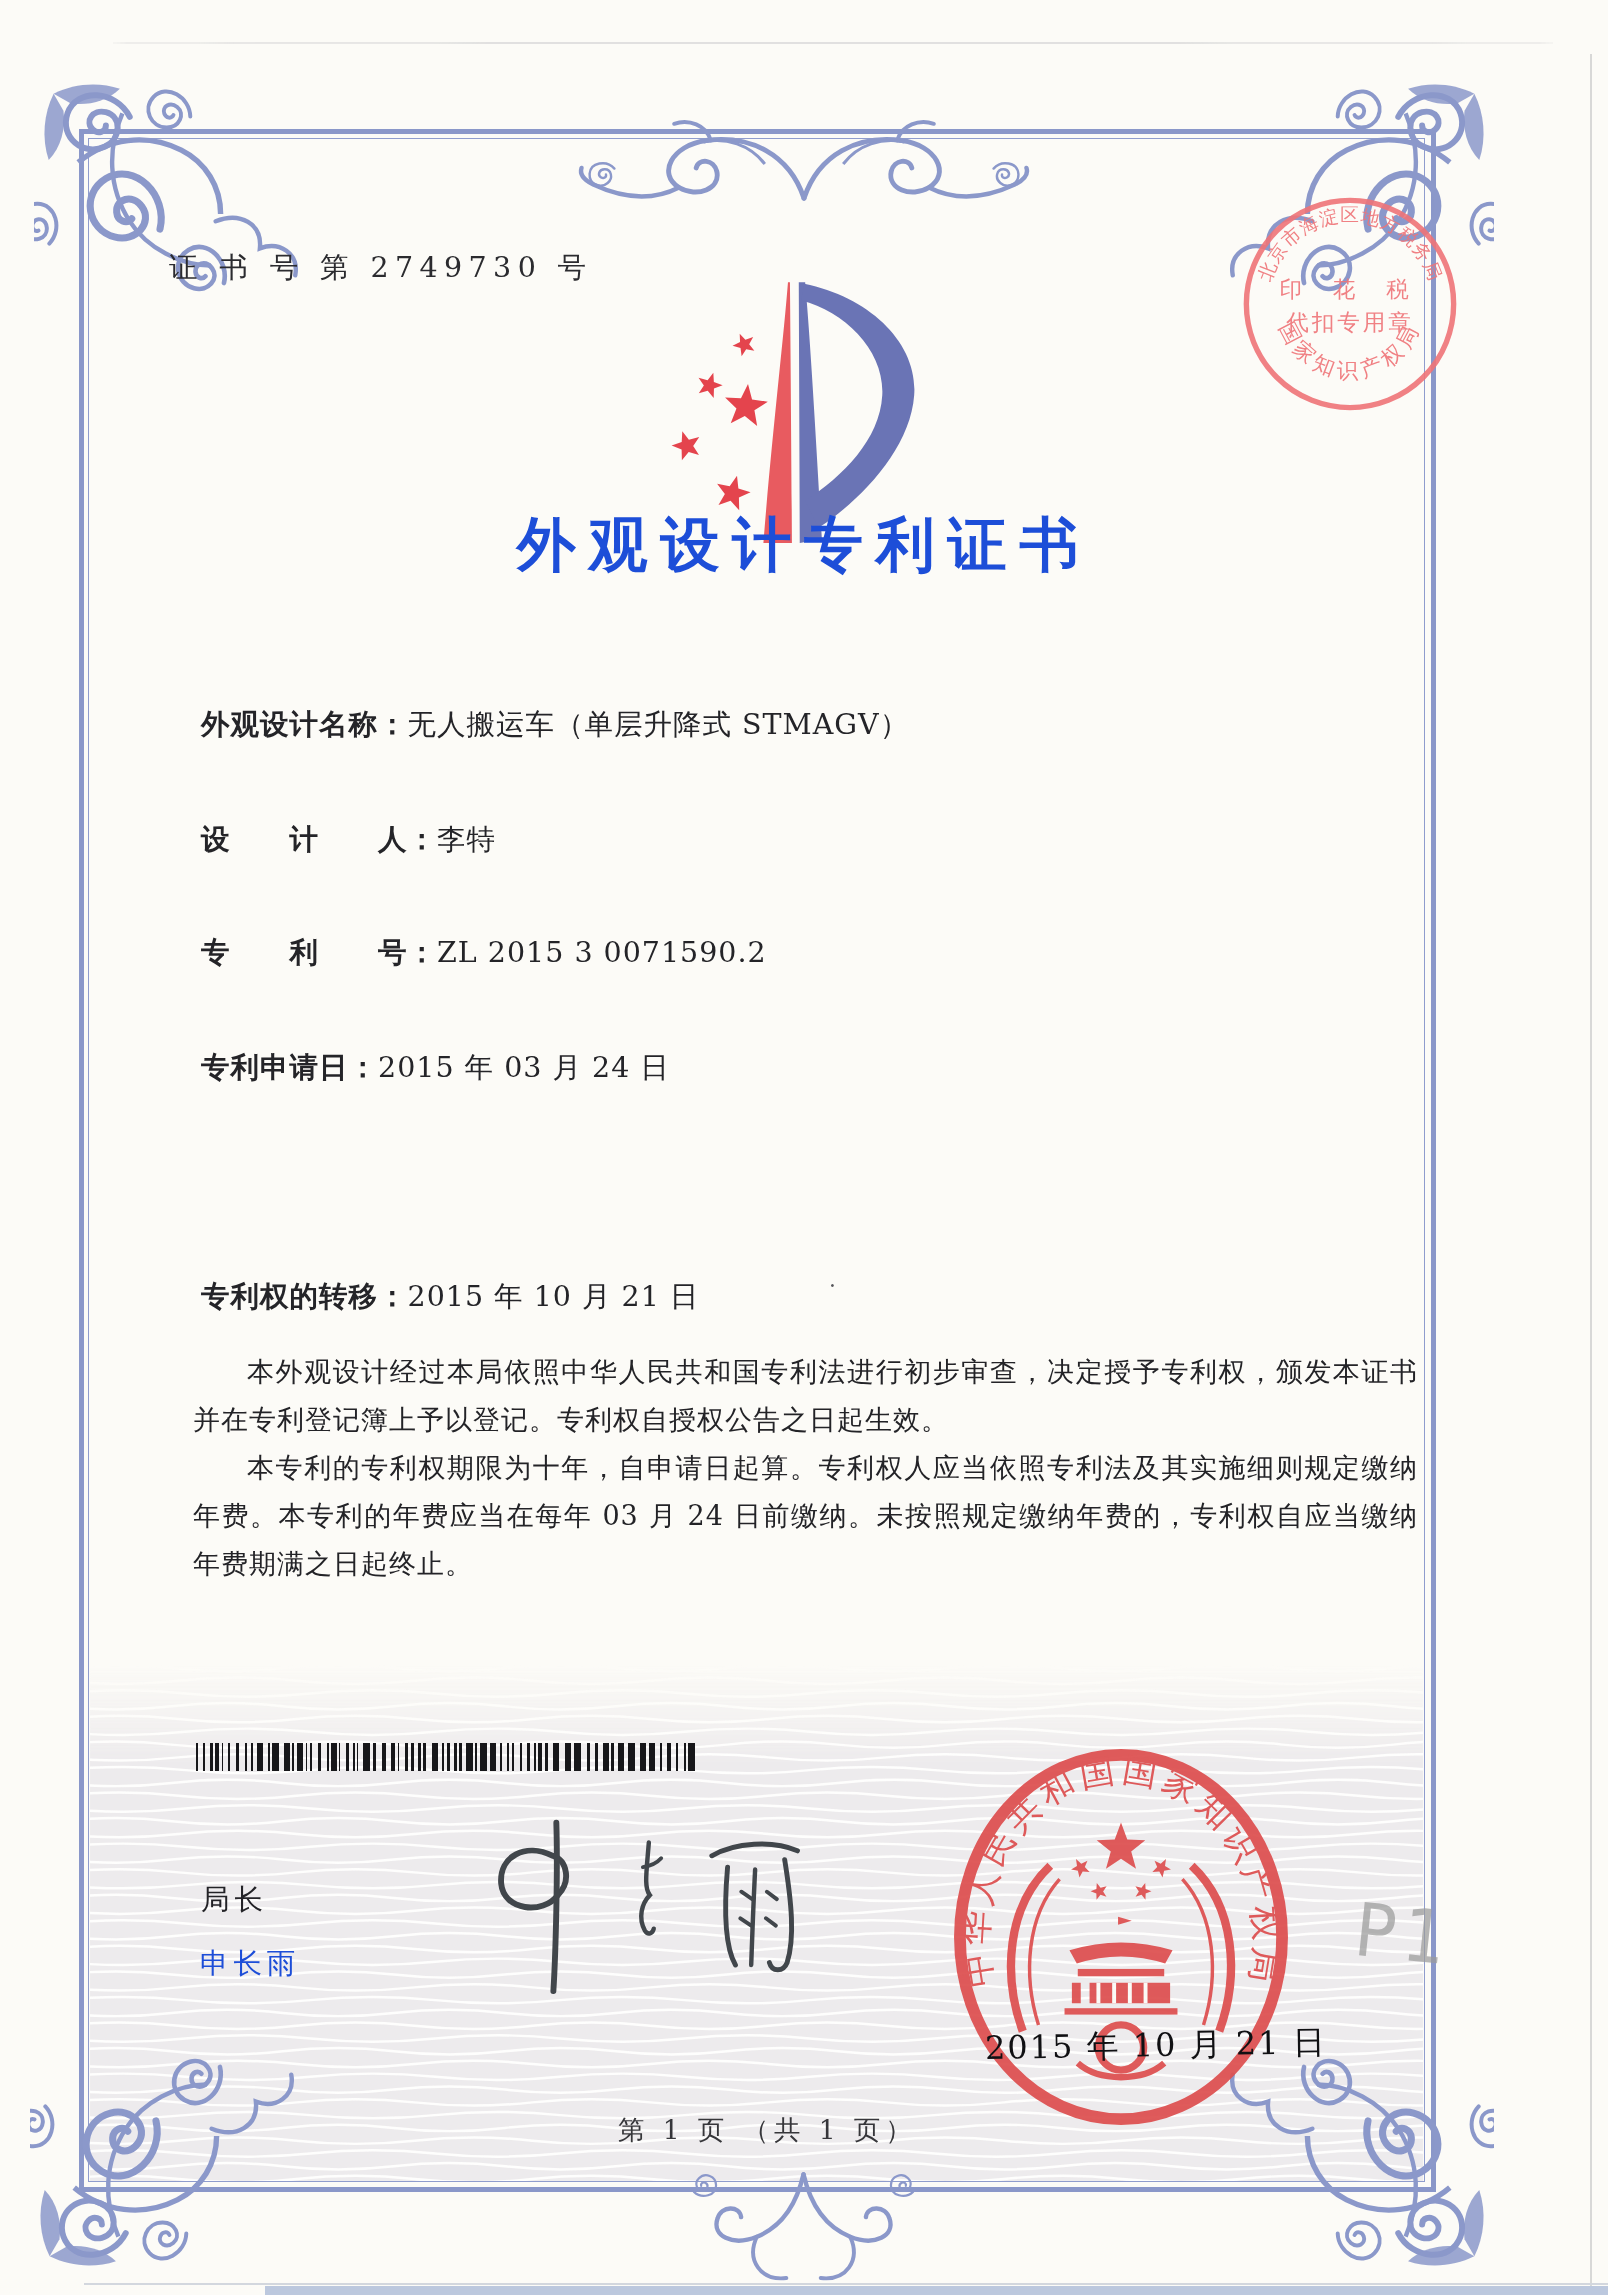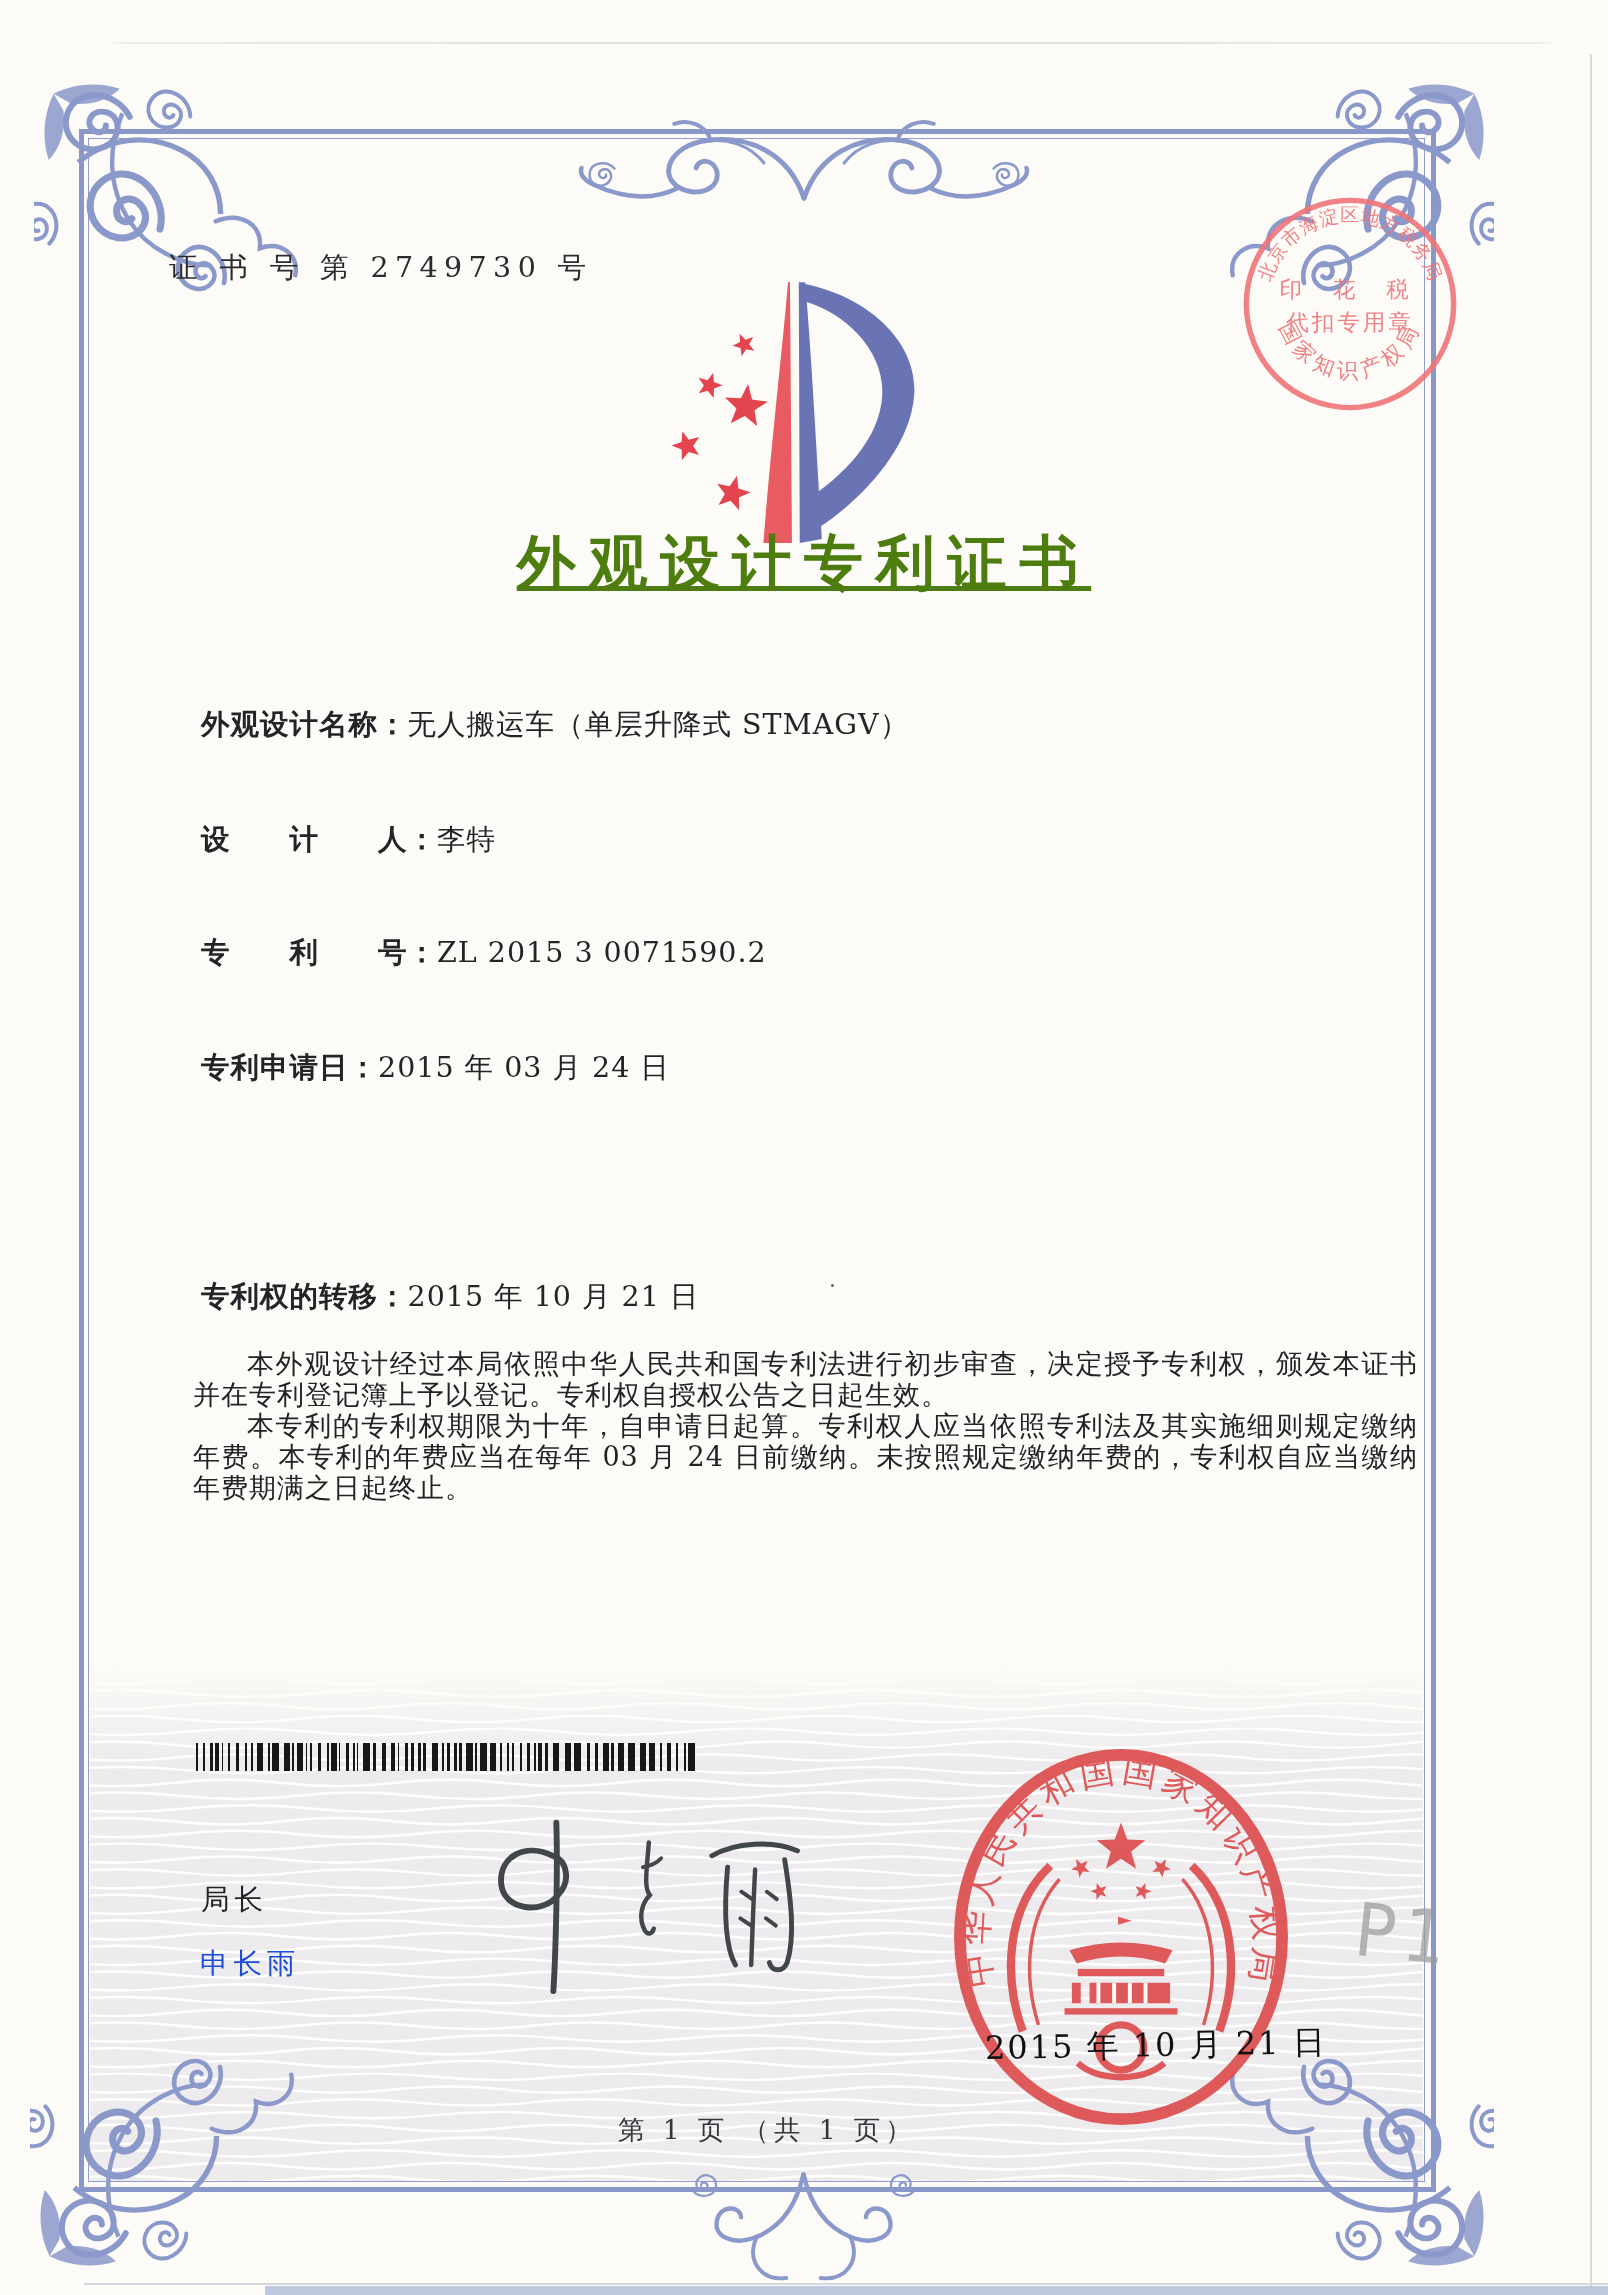--- a/index.html
+++ b/index.html
@@ -23,31 +23,31 @@
   .waves{
     position:absolute;left:90px;top:1664px;width:1333px;height:517px;opacity:.78;
     -webkit-mask-image:linear-gradient(to bottom,transparent 0,#000 98px);
     mask-image:linear-gradient(to bottom,transparent 0,#000 98px);
   }
 
   .ornament{position:absolute;color:#8b98ca;}
 
   .cert-no{position:absolute;left:169px;top:249px;font-size:28.5px;letter-spacing:6.4px;color:#2b2b2f;}
   .title{
-    position:absolute;left:50%;top:524px;transform:translateX(-50%);
-    font-size:59px;font-weight:700;letter-spacing:12.8px;white-space:nowrap;color:#4d7c0f;text-decoration:underline;
+    position:absolute;left:50%;top:506px;transform:translateX(-50%);
+    font-size:59px;font-weight:700;letter-spacing:12.8px;white-space:nowrap;color:#1d4ed8;
   }
 
   .field{position:absolute;left:201px;font-size:28.5px;letter-spacing:1px;white-space:nowrap;color:#242428;}
   .field .lbl{letter-spacing:1px;font-weight:bold;}
   .stray-dot{position:absolute;left:829px;top:1273px;font-size:21.6px;color:#55555a;}
 
   .paras{
     position:absolute;left:193px;top:1348px;width:1225px;
-    font-size:27px;line-height:31px;text-align:justify;word-break:break-all;color:#232327;
+    font-size:27px;line-height:48px;text-align:justify;word-break:break-all;color:#232327;
   }
   .paras p{margin:0;text-indent:2em;letter-spacing:1px;}
 
   .barcode{position:absolute;left:196px;top:1743px;width:507px;height:28px;display:flex;align-items:stretch;}
   .barcode div{background:#17171a;height:100%;flex:none;}
 
   .officer-title{position:absolute;left:201px;top:1881px;font-size:28.5px;letter-spacing:4.9px;color:#232327;}
   .officer-name{position:absolute;left:200px;top:1945px;font-size:28.5px;letter-spacing:4.9px;color:#1d4ed8;}
 
   .sig{position:absolute;left:452px;top:1809px;}

